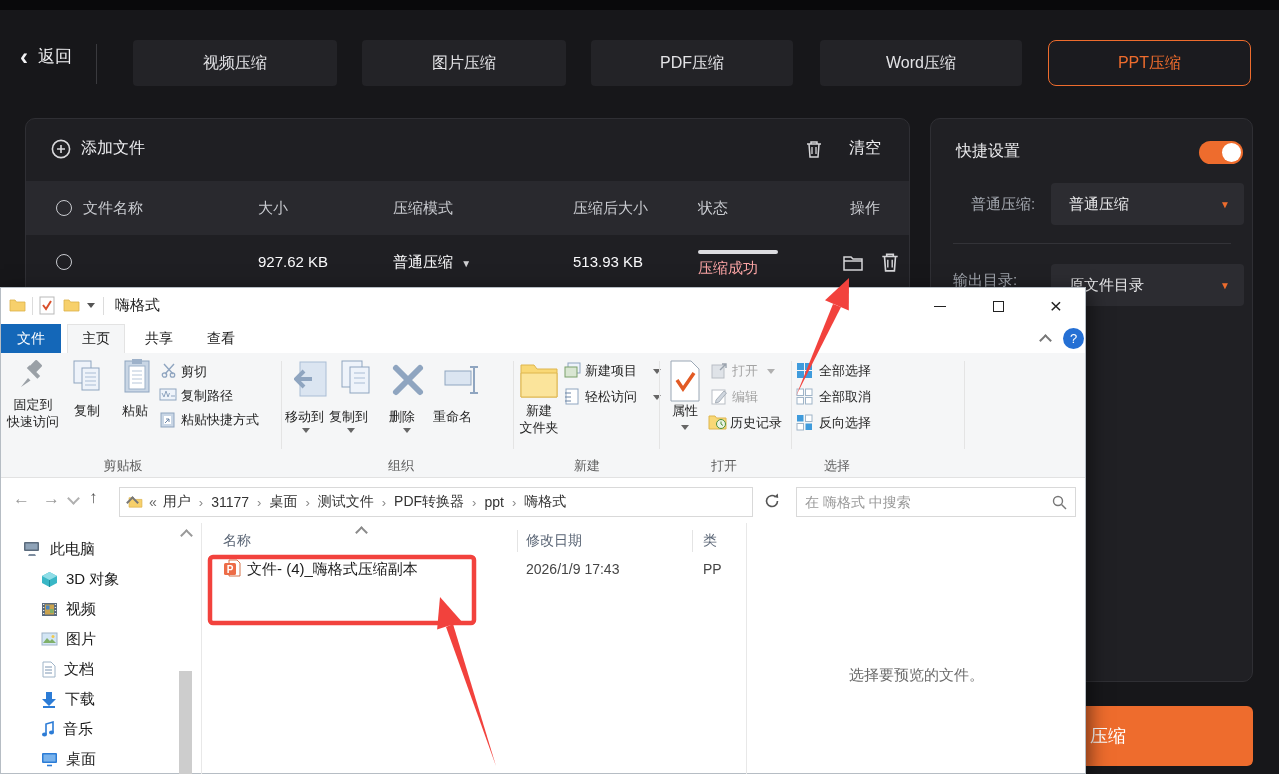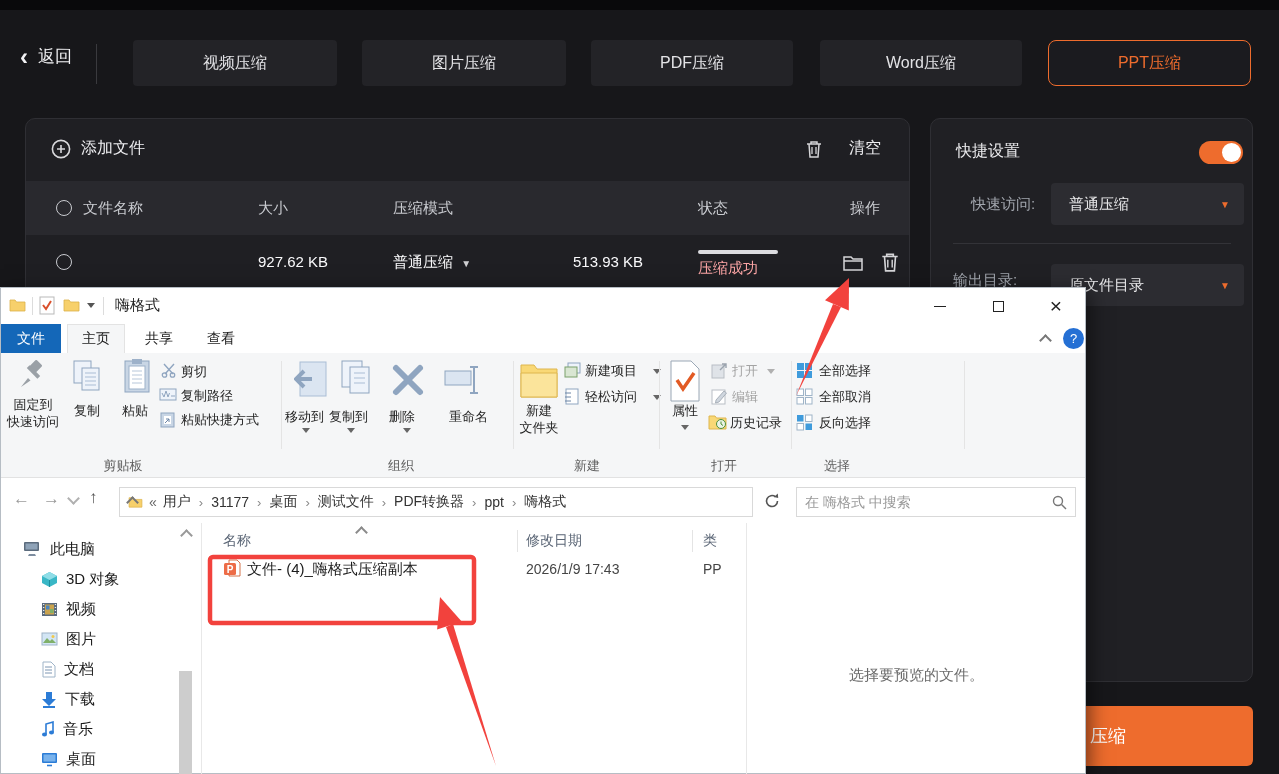--- a/index.html
+++ b/index.html
@@ -114,20 +114,21 @@
         <path d="M2 5h14M6 5V3h6v2M4 5l1 13h8l1-13" fill="none" stroke="#d5d5d8" stroke-width="1.5"></path>
         <path d="M7 8v7M11 8v7" stroke="#d5d5d8" stroke-width="1.3"></path>
       </svg>
     <span>清空</span>
   </div>
   <div class="abs thead">
     <span class="sel-circle"></span>
     <span class="hcell" style="left:57px;">文件名称</span>
     <span class="hcell" style="left:232px;">大小</span>
     <span class="hcell" style="left:367px;">压缩模式</span>
+    <span class="hcell" style="left:547px;">压缩后大小</span>
     <span class="hcell" style="left:672px;">状态</span>
     <span class="hcell" style="left:824px;">操作</span>
   </div>
   <div class="abs trow">
     <span class="sel-circle"></span>
     <span class="rcell" style="left:232px;">927.62 KB</span>
     <span class="rcell" style="left:367px;"><span>普通压缩</span>&nbsp;&nbsp;<span style="font-size:10px;color:#cfcfd2;">▼</span></span>
     <span class="rcell" style="left:547px;">513.93 KB</span>
     <span class="progress"></span>
     <span class="status-txt">压缩成功</span>
@@ -139,21 +140,21 @@
         <path d="M7 8v7M11 8v7" stroke="#d5d5d8" stroke-width="1.3"></path>
       </svg>
   </div>
 </div>
 
 <div class="panel layer0" id="panel-settings">
   <span class="abs qs-title">快捷设置</span>
   <div class="abs toggle">
       <span class="knob"></span>
     </div>
-  <span class="set-label" style="left:40px;top:76px;">快速访问:</span>
+  <span class="set-label" style="left:40px;top:76px;">普通压缩:</span>
   <div class="dd" style="top:64px;">
     <span>普通压缩</span>
     <span class="tri">▼</span>
   </div>
   <div class="abs sdivider"></div>
   <span class="set-label" style="left:22px;top:152px;">输出目录:</span>
   <div class="dd" style="top:145px;">
     <span>原文件目录</span>
     <span class="tri">▼</span>
   </div>
@@ -274,21 +275,21 @@
     <span class="caret" style="left:346px;top:75px;"></span>
     <svg class="e" style="left:390px;top:10px;" width="34" height="34" viewBox="0 0 34 34">
         <path d="M5 5l24 24M29 5L5 29" stroke="#8fa5c0" stroke-width="6" stroke-linecap="round"></path>
       </svg>
     <span class="rlabel" style="left:388px;top:55px;"><span>删除</span></span>
     <span class="caret" style="left:402px;top:75px;"></span>
     <svg class="e" style="left:443px;top:12px;" width="36" height="30" viewBox="0 0 36 30">
         <rect x="1" y="6" width="26" height="14" fill="#dbe5f1" stroke="#8fa5c0"></rect>
         <path d="M30 2v26M26 2h8M26 28h8" stroke="#8fa5c0" stroke-width="2" fill="none"></path>
       </svg>
-    <span class="rlabel" style="left:432px;top:55px;margin-left:16px;"><span>重命名</span></span>
+    <span class="rlabel" style="left:432px;top:55px;"><span>重命名</span></span>
     <div class="glabel" style="left:340px;">组织</div>
     <span class="gsep" style="left:512px;"></span>
 
     <svg class="e" style="left:518px;top:6px;" width="40" height="42" viewBox="0 0 40 42">
         <path d="M2 6h13l3 4h20v28H2z" fill="#f9d876" stroke="#deb64e"></path>
         <path d="M2 14h36v24H2z" fill="#fbe49b" stroke="#deb64e"></path>
       </svg>
     <div class="bigbtn-label" style="left:512px;top:49px;width:52px;"><span>新建</span><br><span>文件夹</span></div>
     <svg class="e" style="left:563px;top:9px;" width="17" height="16" viewBox="0 0 17 16">
         <rect x="4" y="1" width="12" height="10" fill="#eef3fa" stroke="#8fa5c0"></rect>

